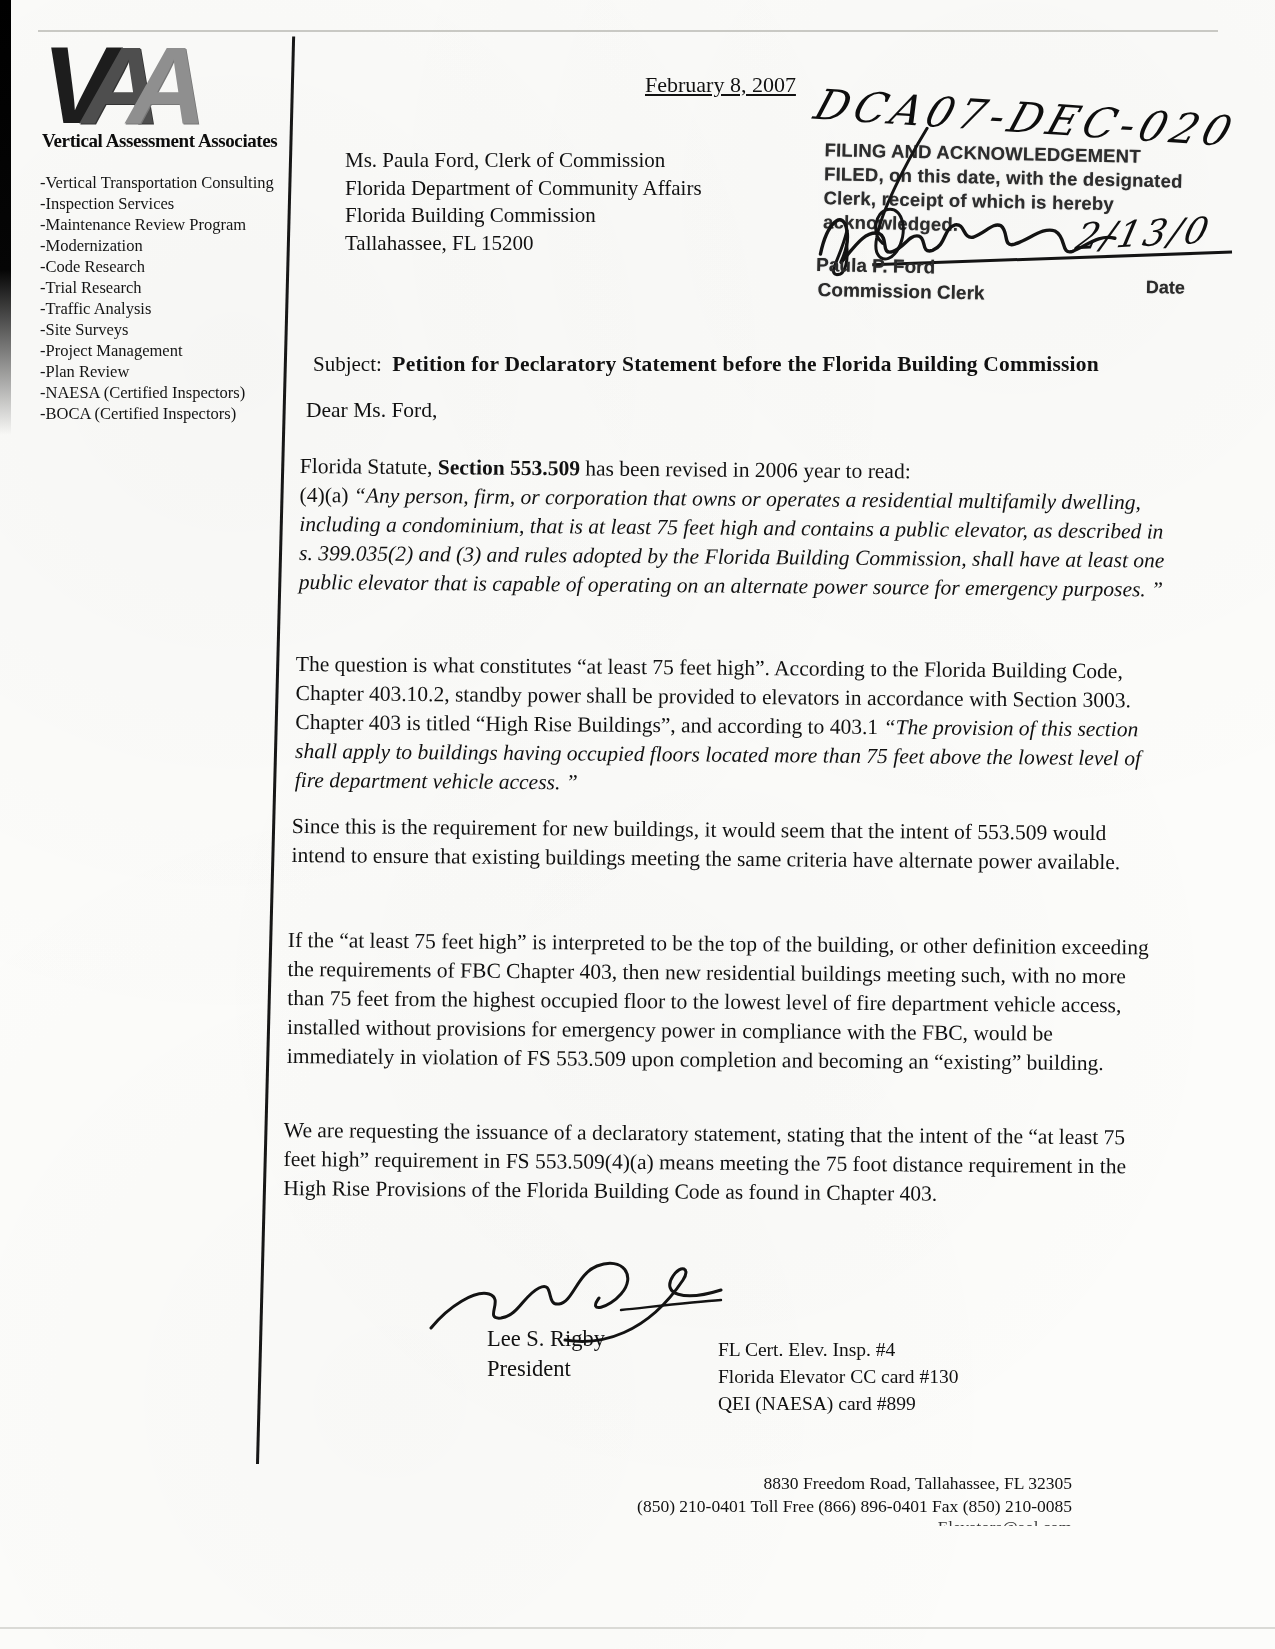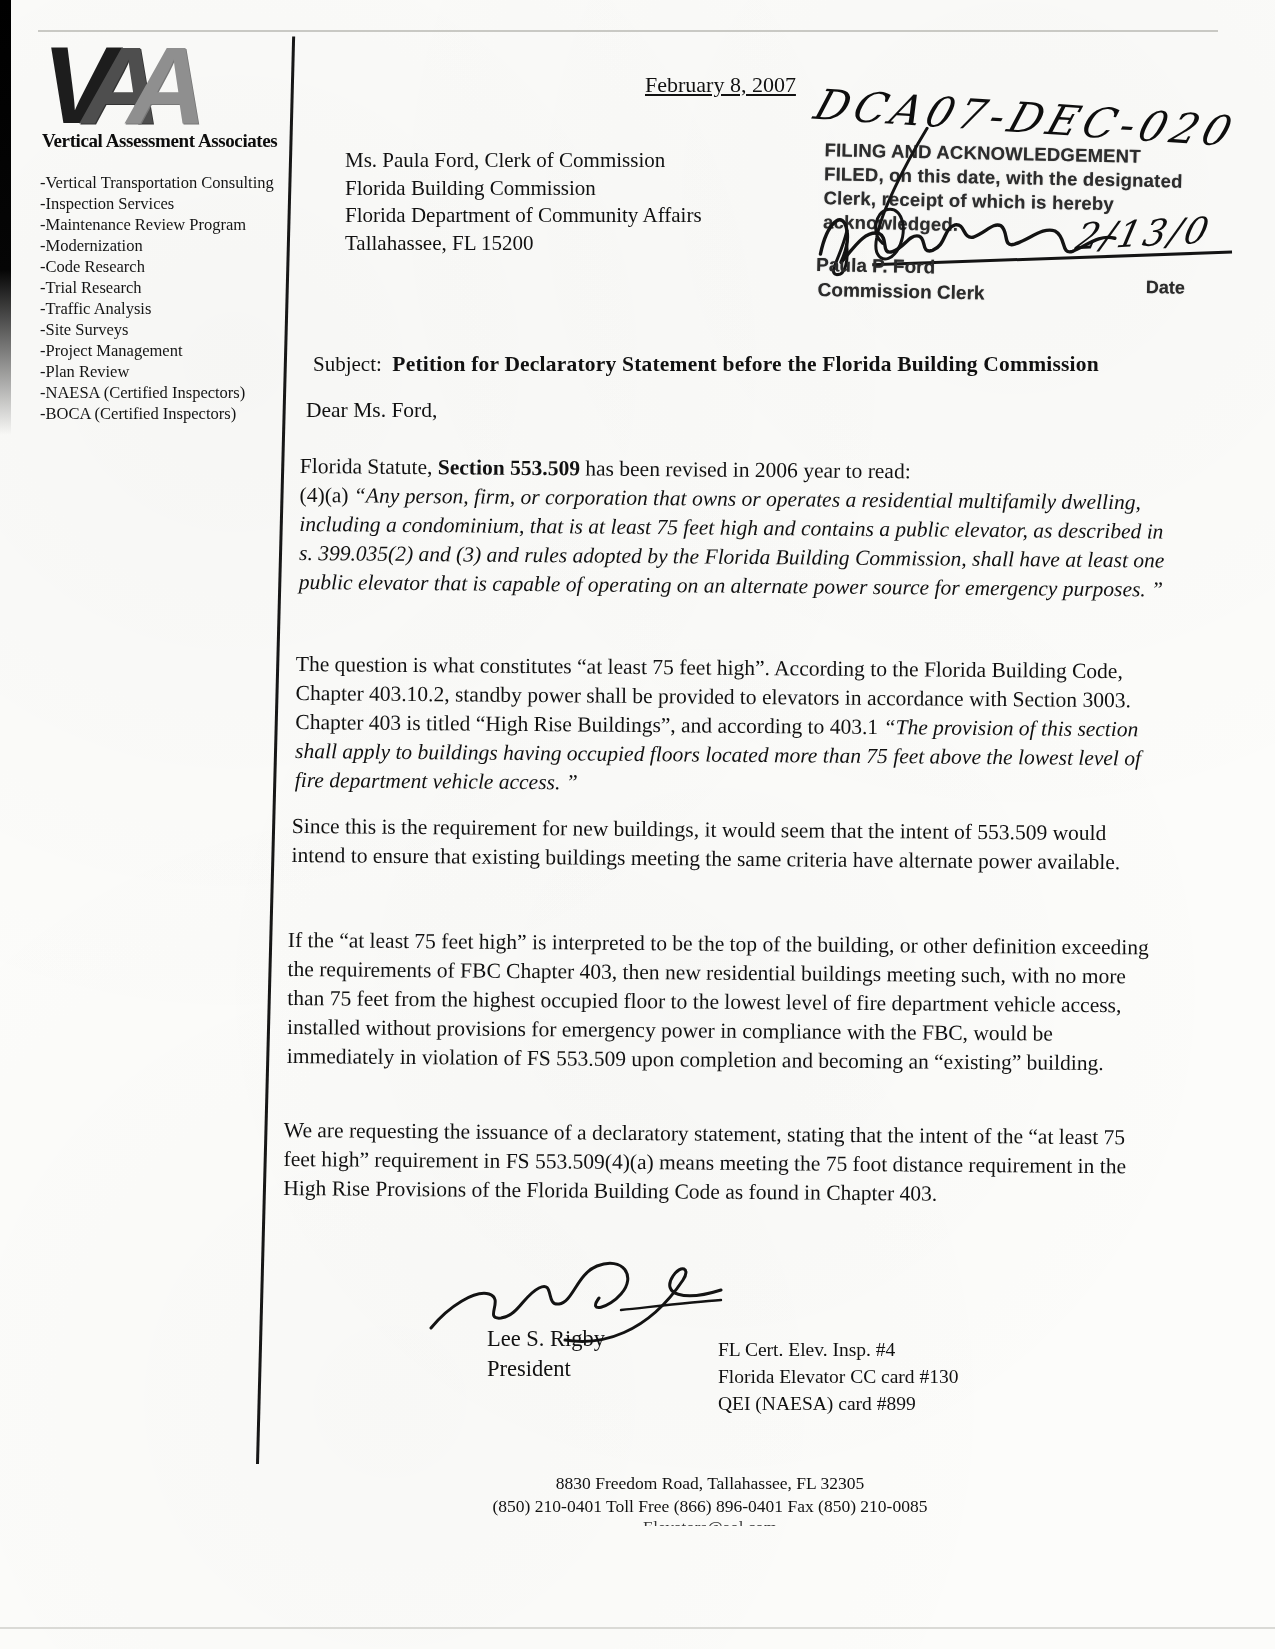--- a/index.html
+++ b/index.html
@@ -66,21 +66,21 @@
   .clerk-title{position:absolute;left:4px;top:195px;font-family:"Liberation Sans",sans-serif;
     font-weight:bold;font-size:19px;color:#2b2b2b;text-shadow:0 0 1px rgba(45,45,45,0.5);}
   .date-label{position:absolute;left:332px;top:186px;font-family:"Liberation Sans",sans-serif;
     font-weight:bold;font-size:18px;color:#2b2b2b;text-shadow:0 0 1px rgba(45,45,45,0.5);}
   
   .lee-sig{left:425px;top:1248px;}
   .signer-name{left:487px;top:1326px;font-size:22.5px;}
   .signer-title{left:487px;top:1356px;font-size:22.5px;}
   .credentials{left:718px;top:1336px;font-size:19.5px;line-height:27px;}
   
-  .footer{left:340px;top:1472px;width:740px;text-align:center;font-size:17.5px;line-height:22.5px;}
+  .footer{left:332px;top:1472px;width:740px;text-align:right;font-size:17.5px;line-height:22.5px;}
   .footer-cut{height:9px;overflow:hidden;font-size:17px;opacity:0.85;}
 </style>
 </head>
 <body>
 
 <div class="page">
 
   <div class="abs left-streak"></div>
   <div class="abs top-hairline"></div>
   <div class="abs bottom-hairline"></div>
@@ -126,22 +126,22 @@
     </svg>
     <div class="sig-underline"></div>
     <div class="hand-date">2/13/0</div>
     <div class="clerk-name">Paula P. Ford</div>
     <div class="clerk-title">Commission Clerk</div>
     <div class="date-label">Date</div>
   </div>
 
   <div class="abs recipient">
     <div>Ms. Paula Ford, Clerk of Commission</div>
+    <div>Florida Department of Community Affairs</div>
     <div>Florida Building Commission</div>
-    <div>Florida Department of Community Affairs</div>
     <div>Tallahassee, FL  15200</div>
   </div>
 
   <div class="abs subject">
     <span>Subject:</span>&nbsp;&nbsp;<b>Petition for Declaratory Statement before the Florida Building Commission</b>
   </div>
 
   <div class="abs salutation">Dear Ms. Ford,</div>
 
   <div class="abs para p1">

